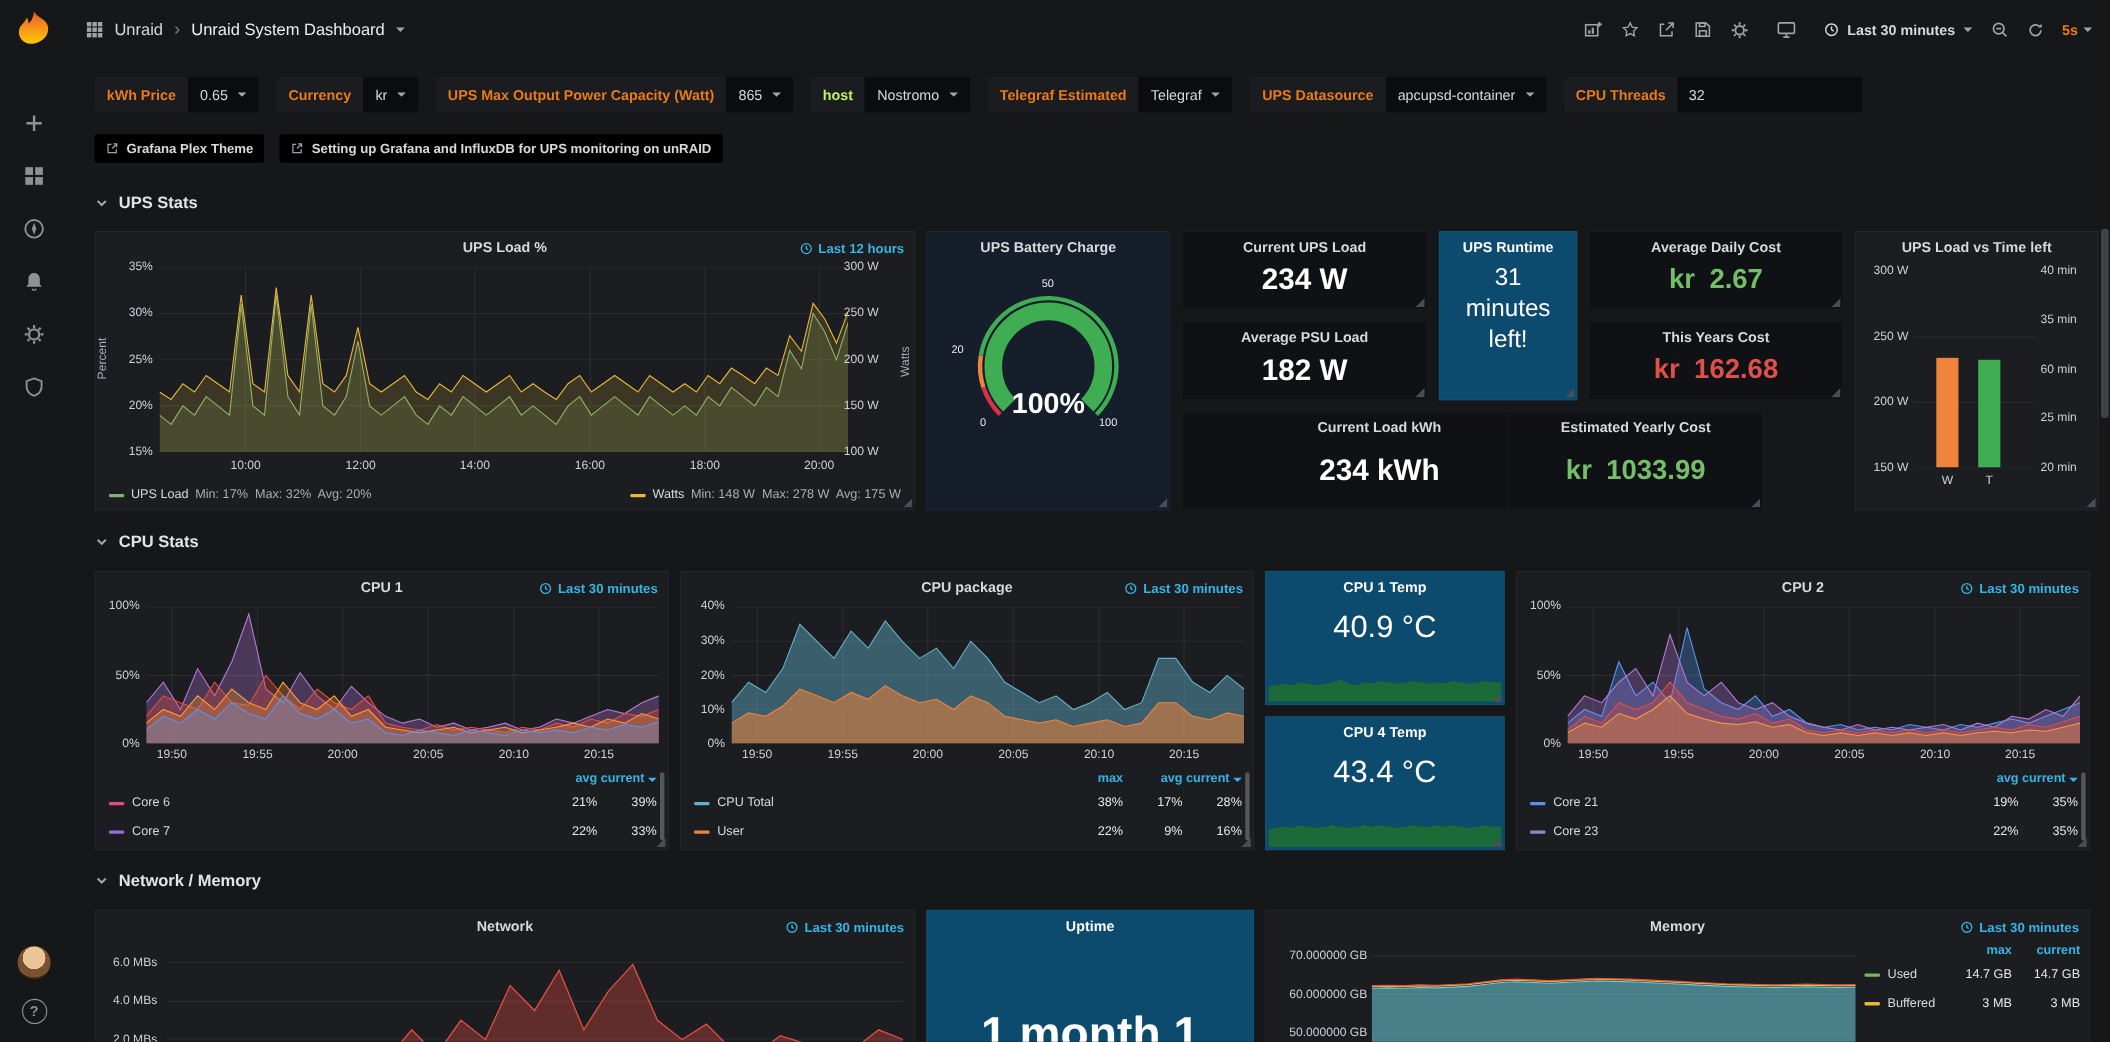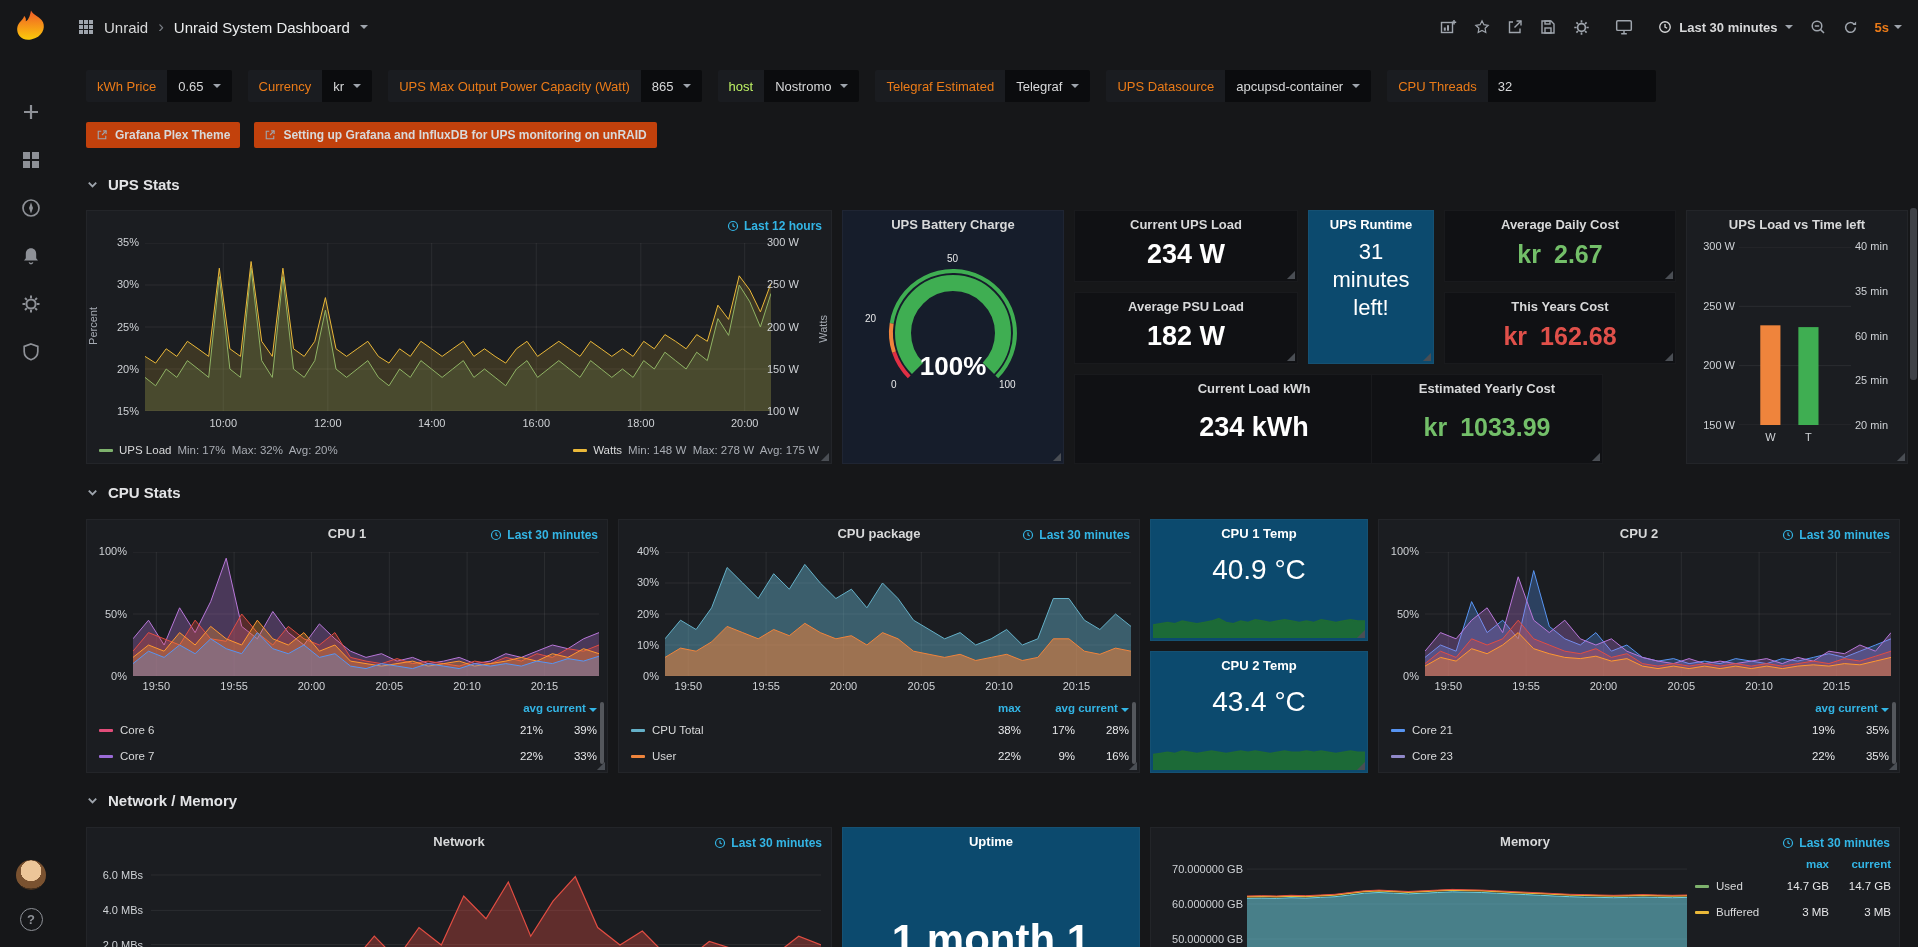--- a/index.html
+++ b/index.html
@@ -23,26 +23,26 @@
   .tb-right{display:flex;align-items:center;gap:17px;color:#9fa5ad}
   .tbicon{cursor:pointer;color:#9fa5ad}
   .gap-l{margin-left:8px}
   .timepicker{display:flex;align-items:center;gap:7px;color:#d8d9da;font-size:13px;font-weight:600;cursor:pointer}
   .refresh5s{color:#eb7b18;font-size:13px;font-weight:700;display:flex;gap:5px;align-items:center;cursor:pointer}
   .caret{width:0;height:0;border-left:4px solid transparent;border-right:4px solid transparent;border-top:4px solid #9fa5ad;display:inline-block}
   .caret.blue{border-top-color:#33b5e5}
   
   .submenu{position:absolute;left:86px;top:70px;display:flex;gap:16px;align-items:center;z-index:3}
   .varpill{display:flex;align-items:stretch;height:32px}
-  .var-label{display:flex;align-items:center;padding:0 11px;background:#1a1c20;color:#eb7b18;font-size:13px;font-weight:400;border-radius:2px 0 0 2px;white-space:nowrap}
+  .var-label{display:flex;align-items:center;padding:0 11px;background:#1a1c20;color:#eb7b18;font-size:13px;font-weight:700;border-radius:2px 0 0 2px;white-space:nowrap}
   .var-label.blue{color:#bef264}
   .var-value{display:flex;align-items:center;gap:9px;padding:0 11px;background:#0b0c0e;color:#d8d9da;font-size:13px;border-radius:0 2px 2px 0;cursor:pointer;white-space:nowrap}
   .var-input{width:148px;background:#0b0c0e;border:none;outline:none;color:#d8d9da;font-size:13px;padding:0 10px;border-radius:0 2px 2px 0;font-family:inherit}
   .links-row{position:absolute;left:86px;top:122px;display:flex;gap:14px;z-index:3}
-  .dash-link{display:flex;align-items:center;gap:7px;background:#c2410c;padding:6px 10px;font-size:12px;font-weight:600;color:#d8d9da;border-radius:2px;cursor:pointer}
+  .dash-link{display:flex;align-items:center;gap:7px;background:#000000;padding:6px 10px;font-size:12px;font-weight:600;color:#d8d9da;border-radius:2px;cursor:pointer}
   .dash-link .ic{color:#9fa5ad}
   
   .section-h{position:absolute;display:flex;align-items:center;gap:9px;font-size:15px;font-weight:700;color:#e3e4e6;cursor:pointer;z-index:3}
   .chev{color:#9fa5ad}
   
   .panel{position:absolute;background:#1b1d21;border:1px solid rgba(255,255,255,0.04);box-sizing:border-box;overflow:hidden}
   .panel.darkstat{background:#101114}
   .panel.green{background:#0c4a6e}
   .panel.gaugebg{background:#161d2b}
   .ptitle{text-align:center;font-size:13px;font-weight:700;color:#d8d9da;padding-top:6px;white-space:nowrap;overflow:hidden;cursor:pointer}
@@ -335,20 +335,21 @@
 <div class="section-h" style="left:86px;top:792px">
   <span class="chev">
       <svg viewBox="0 0 14 14" width="13" height="13" stroke="currentColor" stroke-width="2" fill="none">
         <path d="M3 5l4 4 4-4"></path>
       </svg>
     </span>
   <span>Network / Memory</span>
 </div>
 
 <div class="panel" style="left:86px;top:210px;width:746px;height:254px">
+  <div class="ptitle">UPS Load %</div>
   <div class="ptime">
     <span>
         <svg viewBox="0 0 16 16" width="12" height="12" stroke="currentColor" fill="none" stroke-width="1.6">
           <circle cx="8" cy="8" r="6"></circle>
           <path d="M8 4.6V8l2.4 1.4"></path>
         </svg>
       </span>
     <span>Last 12 hours</span>
   </div>
   <div class="axisname" style="left:0;top:96px">Percent</div>
@@ -666,21 +667,21 @@
   <div class="tempval">40.9 °C</div>
   <div class="spark">
       <svg viewBox="0 0 212 26" width="212" height="26" preserveAspectRatio="none">
         <path d="M0.0,13.0L7.3,11.7L14.6,10.4L21.9,11.7L29.2,9.1L36.6,10.4L43.9,11.7L51.2,10.4L58.5,9.1L65.8,6.5L73.1,10.4L80.4,11.7L87.7,9.1L95.0,10.4L102.3,7.8L109.7,9.1L117.0,10.4L124.3,9.1L131.6,7.8L138.9,9.1L146.2,10.4L153.5,9.1L160.8,10.4L168.1,7.8L175.4,9.1L182.8,10.4L190.1,9.1L197.4,7.8L204.7,9.1L212.0,9.1L212,26L0,26Z" fill="#1e6b34" fill-opacity="0.95" stroke="none"></path>
         <path d="M0.0,13.0L7.3,11.7L14.6,10.4L21.9,11.7L29.2,9.1L36.6,10.4L43.9,11.7L51.2,10.4L58.5,9.1L65.8,6.5L73.1,10.4L80.4,11.7L87.7,9.1L95.0,10.4L102.3,7.8L109.7,9.1L117.0,10.4L124.3,9.1L131.6,7.8L138.9,9.1L146.2,10.4L153.5,9.1L160.8,10.4L168.1,7.8L175.4,9.1L182.8,10.4L190.1,9.1L197.4,7.8L204.7,9.1L212.0,9.1" fill="none" stroke="#1e6b34" stroke-width="1.5"></path>
       </svg>
     </div>
   <div class="rh"></div>
 </div>
 <div class="panel green" style="left:1150px;top:651px;width:218px;height:122px">
-  <div class="ptitle">CPU 2 Temp</div>
+  <div class="ptitle">CPU 4 Temp</div>
   <div class="tempval">43.4 °C</div>
   <div class="spark">
       <svg viewBox="0 0 212 26" width="212" height="26" preserveAspectRatio="none">
         <path d="M0.0,10.6L7.3,9.5L14.6,8.3L21.9,9.5L29.2,7.1L36.6,8.3L43.9,9.5L51.2,8.3L58.5,7.1L65.8,8.3L73.1,9.5L80.4,8.3L87.7,7.1L95.0,8.3L102.3,7.1L109.7,8.3L117.0,9.5L124.3,8.3L131.6,7.1L138.9,8.3L146.2,8.3L153.5,7.1L160.8,8.3L168.1,7.1L175.4,8.3L182.8,9.5L190.1,8.3L197.4,7.1L204.7,8.3L212.0,8.3L212,26L0,26Z" fill="#1e6b34" fill-opacity="0.95" stroke="none"></path>
         <path d="M0.0,10.6L7.3,9.5L14.6,8.3L21.9,9.5L29.2,7.1L36.6,8.3L43.9,9.5L51.2,8.3L58.5,7.1L65.8,8.3L73.1,9.5L80.4,8.3L87.7,7.1L95.0,8.3L102.3,7.1L109.7,8.3L117.0,9.5L124.3,8.3L131.6,7.1L138.9,8.3L146.2,8.3L153.5,7.1L160.8,8.3L168.1,7.1L175.4,8.3L182.8,9.5L190.1,8.3L197.4,7.1L204.7,8.3L212.0,8.3" fill="none" stroke="#1e6b34" stroke-width="1.5"></path>
       </svg>
     </div>
   <div class="rh"></div>
 </div>
 

